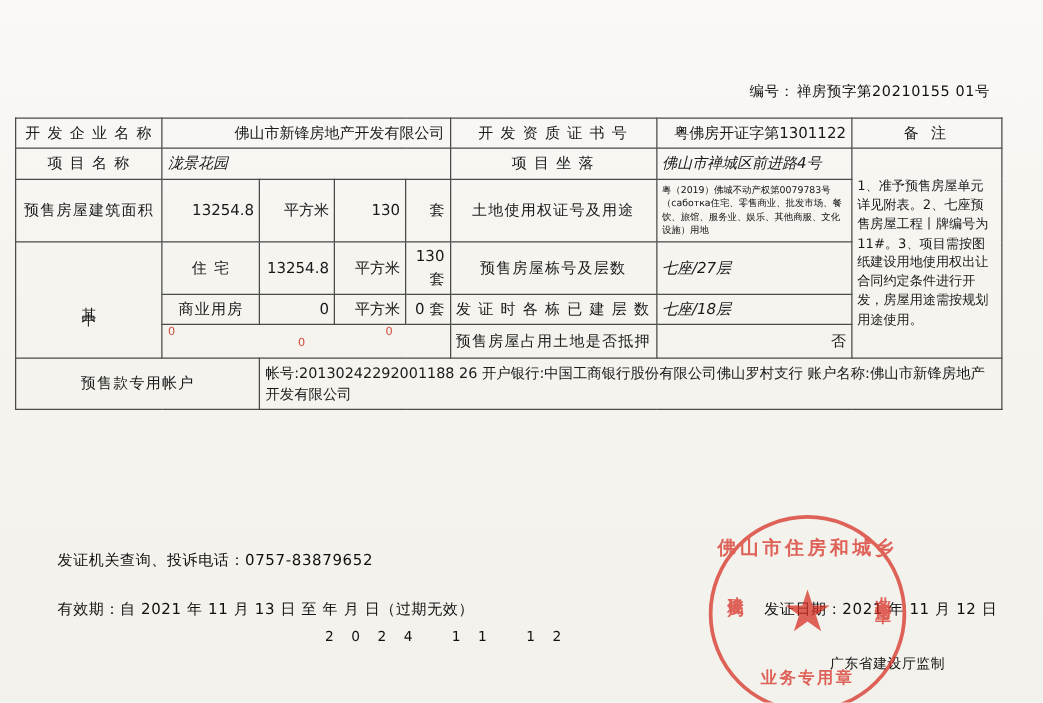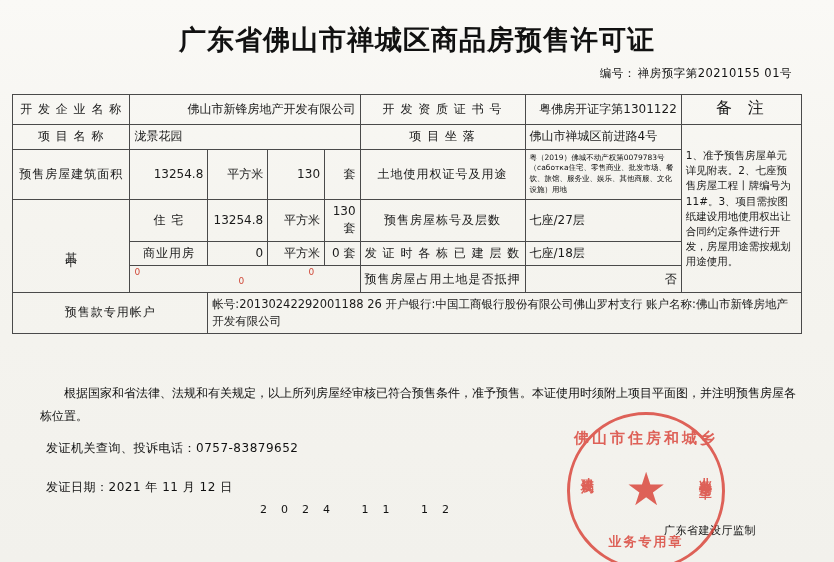--- a/index.html
+++ b/index.html
@@ -59,33 +59,33 @@
     font-size: 12px;
   }
   .val-cell {
     text-align: right;
     font-size: 12px;
   }
   .val-left {
     text-align: left;
     padding-left: 8px;
     font-size: 12px;
+    font-style: italic;
   }
   .remark-cell {
     font-size: 10.5px;
     line-height: 1.55;
     vertical-align: top;
     padding: 5px 6px;
     text-align: left;
   }
   .remark-head {
     text-align: center;
     letter-spacing: 3px;
-    font-size: 16px;
-    font-family: Liberation Mono, monospace;
+    font-size: 12px;
   }
   .tiny {
     font-size: 7.5px;
     line-height: 1.35;
     color: #111;
     text-align: left;
   }
   .vert-label {
     writing-mode: vertical-rl;
     text-orientation: upright;
@@ -199,21 +199,20 @@
     font-family: "DejaVu Serif","Liberation Serif",serif;
   }
   .seal-arc-left { left: 8px; top: 52px; writing-mode: vertical-rl; letter-spacing: 2px;}
   .seal-arc-right { right: 8px; top: 52px; writing-mode: vertical-rl; letter-spacing: 2px;}
 </style>
 </head>
 <body>
 
 <div class="page">
 
-  <div class="title">广东省佛山市禅城区商品房预售许可证</div>
 
   <div class="code-line">
     <span class="lbl">编号：</span><span>禅房预字第20210155 01号</span>
   </div>
 
   <table class="main">
     <colgroup>
       <col style="width:118px">
       <col style="width:80px">
       <col style="width:60px">
@@ -290,27 +289,27 @@
       <td class="val-cell">否</td>
     </tr>
 
     <tr>
       <td class="lbl-cell" colspan="2">预售款专用帐户</td>
       <td class="account-cell" colspan="6">帐号:20130242292001188 26  开户银行:中国工商银行股份有限公司佛山罗村支行  账户名称:佛山市新锋房地产开发有限公司</td>
     </tr>
   </tbody>
     </table>
 
-  <div class="statement">根据国家和省法律、法规和有关规定，以上所列房屋经审核已符合预售条件，准予预售。本证使用时须附上项目平面图，并注明预售房屋各栋位置。</div>
 
   <div class="footer">
     <div class="frow">
       <span class="fleft">发证机关查询、投诉电话：0757-83879652</span>
     </div>
     <div class="frow">
+      <span class="fleft">有效期：自 2021 年 11 月 13 日 至          年        月        日（过期无效）</span>
       <span class="fright">发证日期：2021 年 11 月 12 日</span>
     </div>
   </div>
 
   <div class="date-sub">2024    11    12</div>
   <div class="bottom-note">广东省建设厅监制</div>
 
   <div class="seal">
     <div class="seal-top-text">佛山市住房和城乡</div>
     <div class="seal-arc-left">建设局</div>

